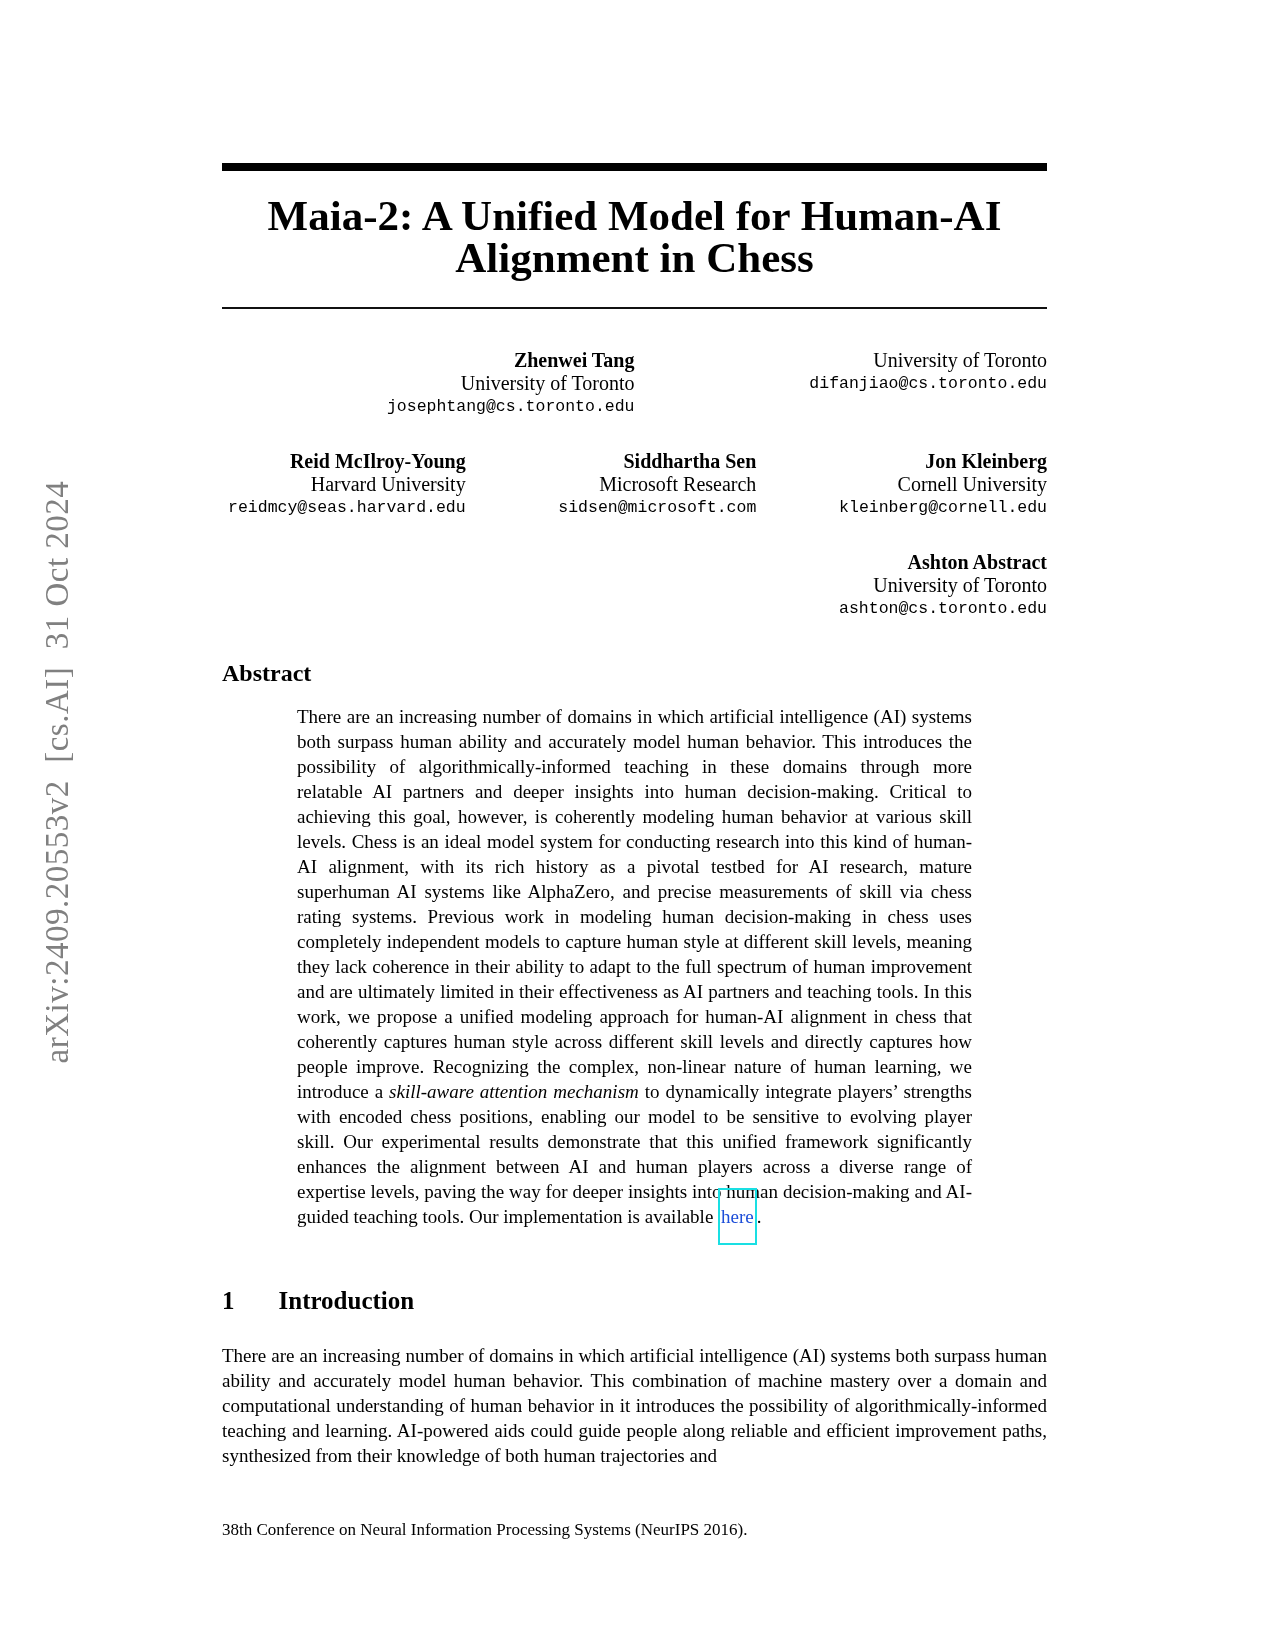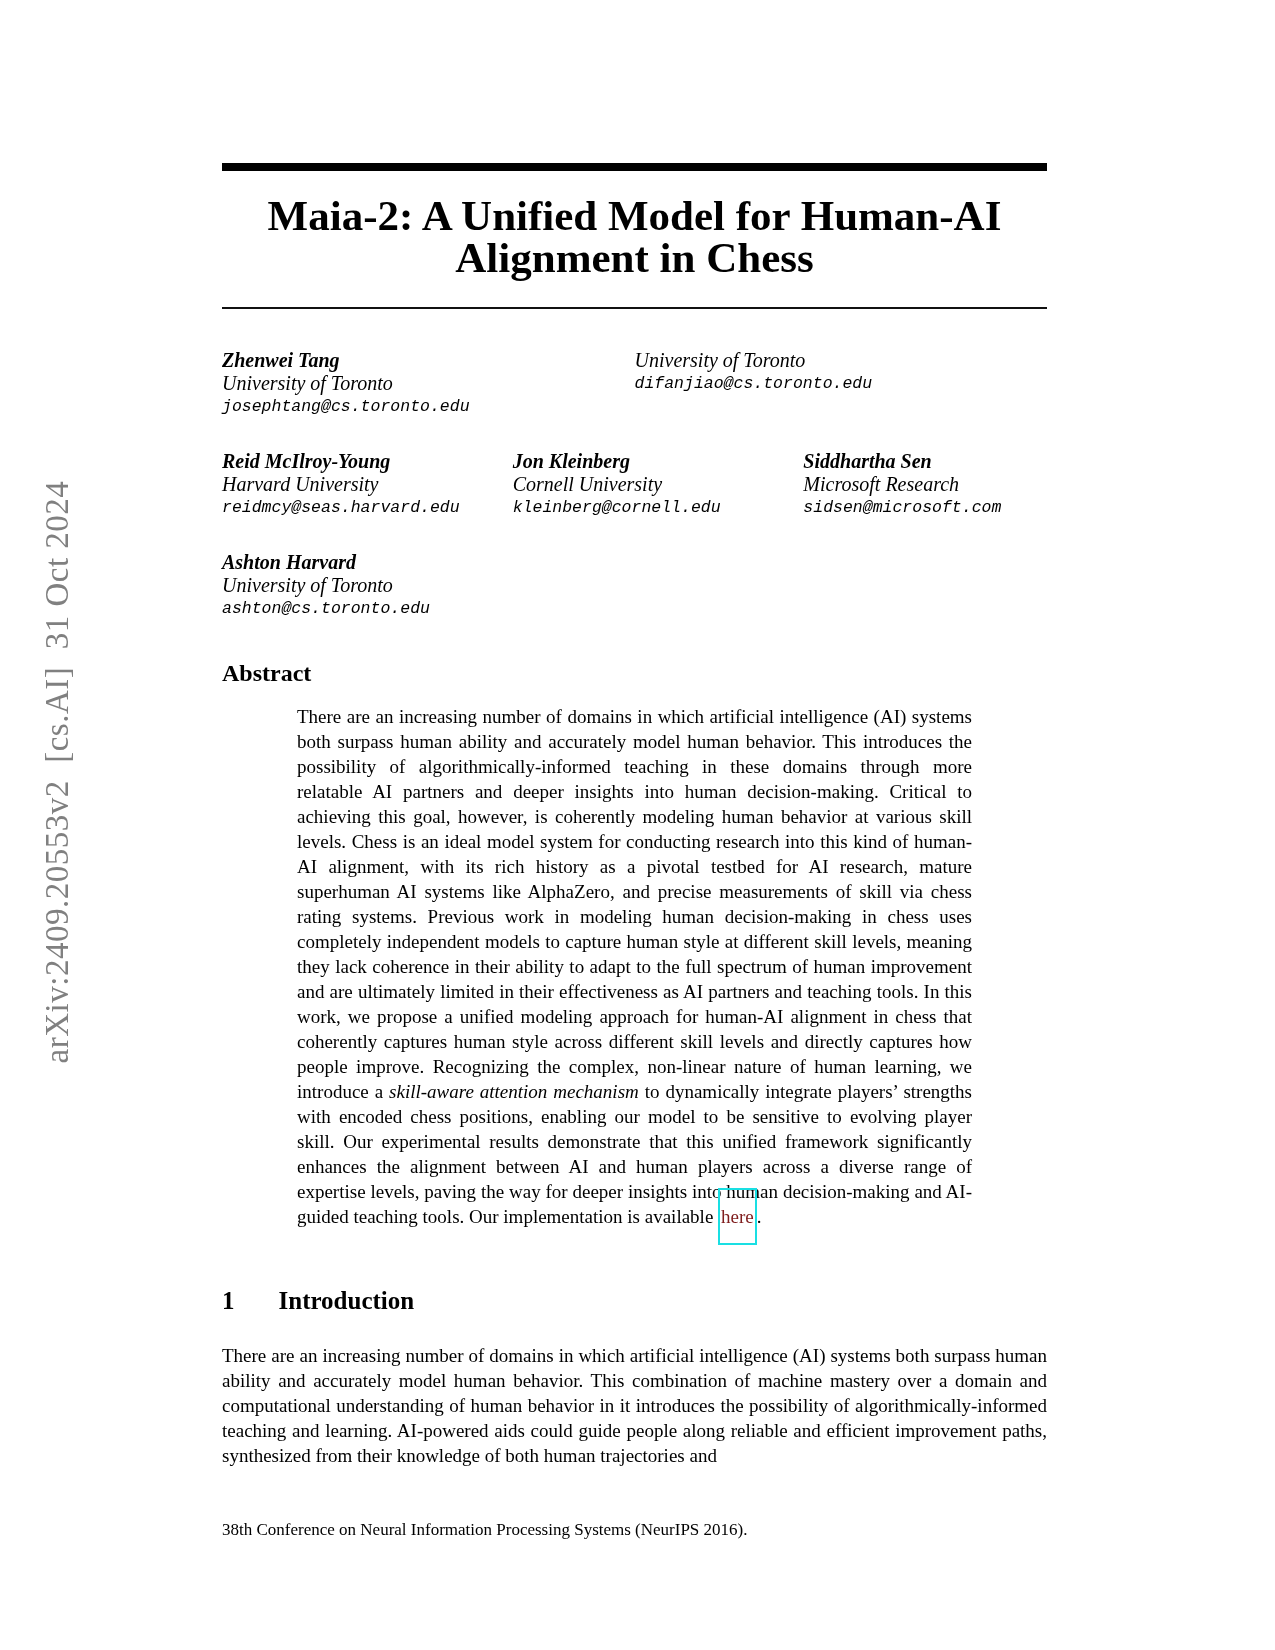--- a/index.html
+++ b/index.html
@@ -31,40 +31,40 @@
     margin: 24px 0 0 0;
     text-align: center;
     font-size: 43px;
     line-height: 42px;
     font-weight: bold;
   }
   .author-row { display: flex; }
   .author-row.row1 { margin-top: 40px; }
   .author-row.row2 { margin-top: 32px; gap: 47px; }
   .author-row.row3 { margin-top: 32px; }
-  .author { flex: 1; text-align: left; line-height: 23px; font-style: italic; }
+  .author { flex: 1; text-align: right; line-height: 23px; }
   .author-name  { font-weight: bold; font-size: 20px; }
   .author-affil { font-size: 20px; }
   .author-email { font-family: "Liberation Mono", monospace; font-size: 16.5px; }
   .abstract-heading {
     margin: 38px 0 0 0;
     text-align: left;
     font-size: 24px;
     font-weight: bold;
     line-height: 30px;
   }
   .abstract-body {
     margin: 16px auto 0 auto;
     width: 675px;
     font-size: 19px;
     line-height: 25px;
     text-align: justify;
   }
   .link-box {
-    color: #7f1d1d;
+    color: #1d4ed8;
     text-decoration: none;
     border: 2px solid #19dfe3;
     padding: 16px 1px;
     cursor: pointer;
   }
   .section-heading {
     margin: 56px 0 0 0;
     font-size: 25px;
     font-weight: bold;
     line-height: 32px;
@@ -111,34 +111,34 @@
       </div>
     </div>
 
     <div class="author-row row2">
       <div class="author">
         <div class="author-name">Reid McIlroy-Young</div>
         <div class="author-affil">Harvard University</div>
         <div class="author-email">reidmcy@seas.harvard.edu</div>
       </div>
       <div class="author">
+        <div class="author-name">Siddhartha Sen</div>
+        <div class="author-affil">Microsoft Research</div>
+        <div class="author-email">sidsen@microsoft.com</div>
+      </div>
+      <div class="author">
         <div class="author-name">Jon Kleinberg</div>
         <div class="author-affil">Cornell University</div>
         <div class="author-email">kleinberg@cornell.edu</div>
-      </div>
-      <div class="author">
-        <div class="author-name">Siddhartha Sen</div>
-        <div class="author-affil">Microsoft Research</div>
-        <div class="author-email">sidsen@microsoft.com</div>
       </div>
     </div>
 
     <div class="author-row row3">
       <div class="author">
-        <div class="author-name">Ashton Harvard</div>
+        <div class="author-name">Ashton Abstract</div>
         <div class="author-affil">University of Toronto</div>
         <div class="author-email">ashton@cs.toronto.edu</div>
       </div>
     </div>
 
     <h2 class="abstract-heading">Abstract</h2>
 
     <p class="abstract-body"><span>There are an increasing number of domains in which artificial intelligence (AI) systems both surpass human ability and accurately model human behavior. This introduces the possibility of algorithmically-informed teaching in these domains through more relatable AI partners and deeper insights into human decision-making. Critical to achieving this goal, however, is coherently modeling human behavior at various skill levels. Chess is an ideal model system for conducting research into this kind of human-AI alignment, with its rich history as a pivotal testbed for AI research, mature superhuman AI systems like AlphaZero, and precise measurements of skill via chess rating systems. Previous work in modeling human decision-making in chess uses completely independent models to capture human style at different skill levels, meaning they lack coherence in their ability to adapt to the full spectrum of human improvement and are ultimately limited in their effectiveness as AI partners and teaching tools. In this work, we propose a unified modeling approach for human-AI alignment in chess that coherently captures human style across different skill levels and directly captures how people improve. Recognizing the complex, non-linear nature of human learning, we introduce a </span><i>skill-aware attention mechanism</i><span> to dynamically integrate players’ strengths with encoded chess positions, enabling our model to be sensitive to evolving player skill. Our experimental results demonstrate that this unified framework significantly enhances the alignment between AI and human players across a diverse range of expertise levels, paving the way for deeper insights into human decision-making and AI-guided teaching tools. Our implementation is available </span><a class="link-box">here</a><span>.</span></p>
 
     <h2 class="section-heading"><span class="sec-num">1</span><span class="sec-title">Introduction</span></h2>

